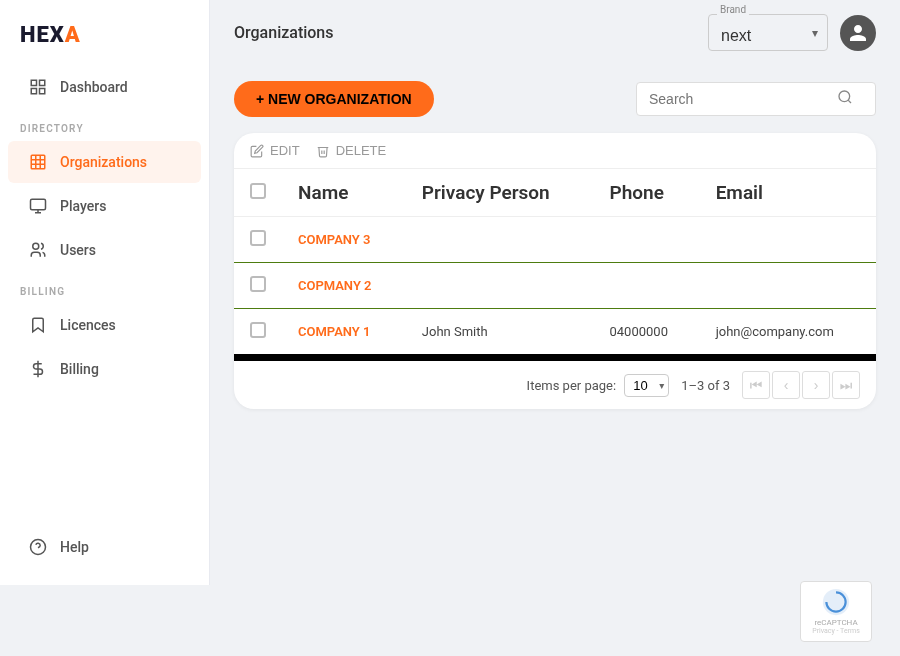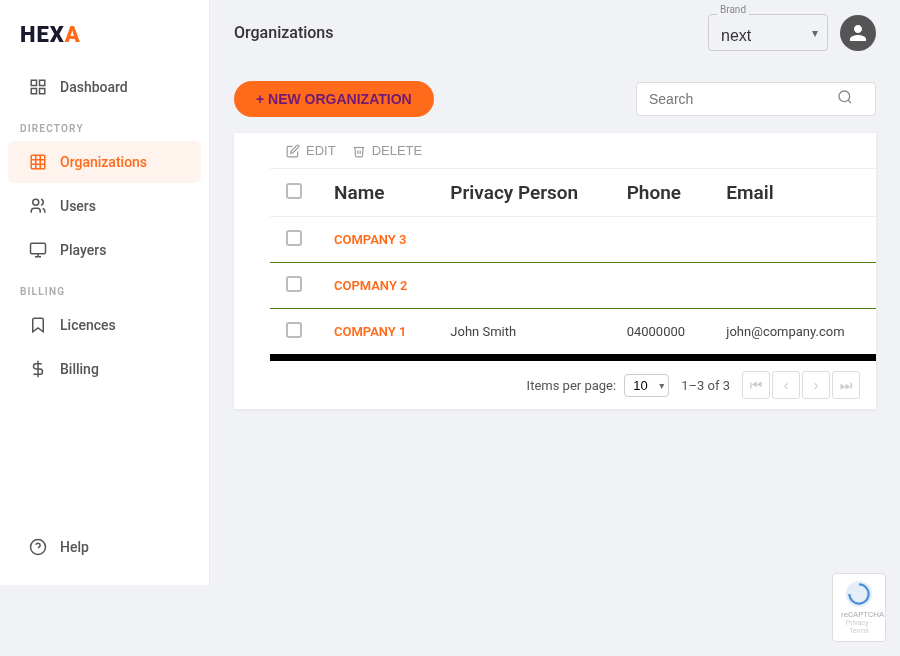--- a/index.html
+++ b/index.html
@@ -161,21 +161,21 @@
 
     .toolbar-row {
       display: flex;
       align-items: center;
       justify-content: space-between;
       margin-bottom: 16px;
     }
 
     .new-org-btn {
       background: #ff6b1a;
-      color: #701a75;
+      color: #000000;
       border: none;
       border-radius: 24px;
       padding: 10px 22px;
       font-size: 14px;
       font-weight: 600;
       cursor: pointer;
       display: flex;
       align-items: center;
       gap: 6px;
     }
@@ -201,24 +201,23 @@
     }
 
     .search-icon-svg {
       color: #888;
       font-size: 16px;
     }
 
     
     .table-container {
       background: #fff;
-      border-radius: 0;
+      border-radius: 20px;
       overflow: hidden;
       box-shadow: 0 1px 4px rgba(0,0,0,0.06);
-      padding-left: 36px;
     }
 
     .table-actions {
       display: flex;
       align-items: center;
       gap: 16px;
       padding: 10px 16px;
       border-bottom: 1px solid #eee;
     }
 
@@ -356,29 +355,29 @@
 
     .pag-btn.disabled {
       color: #ccc;
       cursor: default;
     }
 
     
     .recaptcha-badge {
       position: fixed;
       bottom: 14px;
-      right: 14px;
+      right: 28px;
       background: #fff;
       border: 1px solid #ddd;
       border-radius: 4px;
       padding: 6px 8px;
       font-size: 9px;
       color: #999;
       text-align: center;
-      width: 54px;
+      width: 72px;
     }
 
     .brand-label-outer {
       position: relative;
       display: inline-block;
     }
     .brand-label-float {
       position: absolute;
       top: -10px;
       left: 9px;
@@ -422,38 +421,38 @@
         <line x1="3" y1="9" x2="21" y2="9"></line>
           <line x1="3" y1="15" x2="21" y2="15"></line>
       </svg>
     </span>
     <span>Organizations</span>
   </div>
 
   <div class="nav-item">
     <span class="nav-icon">
       <svg width="18" height="18" viewBox="0 0 24 24" fill="none" stroke="currentColor" stroke-width="2">
+        <rect x="2" y="3" width="20" height="14" rx="2"></rect>
+        <line x1="8" y1="21" x2="16" y2="21"></line>
+          <line x1="12" y1="17" x2="12" y2="21"></line>
+      </svg>
+    </span>
+    <span>Players</span>
+  </div>
+
+  <div class="nav-item">
+    <span class="nav-icon">
+      <svg width="18" height="18" viewBox="0 0 24 24" fill="none" stroke="currentColor" stroke-width="2">
         <circle cx="9" cy="7" r="4"></circle>
           <path d="M3 21v-2a4 4 0 0 1 4-4h4a4 4 0 0 1 4 4v2"></path>
         <path d="M16 3.13a4 4 0 0 1 0 7.75"></path>
           <path d="M21 21v-2a4 4 0 0 0-3-3.85"></path>
       </svg>
     </span>
     <span>Users</span>
-  </div>
-
-  <div class="nav-item">
-    <span class="nav-icon">
-      <svg width="18" height="18" viewBox="0 0 24 24" fill="none" stroke="currentColor" stroke-width="2">
-        <rect x="2" y="3" width="20" height="14" rx="2"></rect>
-        <line x1="8" y1="21" x2="16" y2="21"></line>
-          <line x1="12" y1="17" x2="12" y2="21"></line>
-      </svg>
-    </span>
-    <span>Players</span>
   </div>
 
   <div class="nav-section-label">BILLING</div>
 
   <div class="nav-item">
     <span class="nav-icon">
       <svg width="18" height="18" viewBox="0 0 24 24" fill="none" stroke="currentColor" stroke-width="2">
         <path d="M19 21l-7-5-7 5V5a2 2 0 0 1 2-2h10a2 2 0 0 1 2 2z"></path>
       </svg>
     </span>

